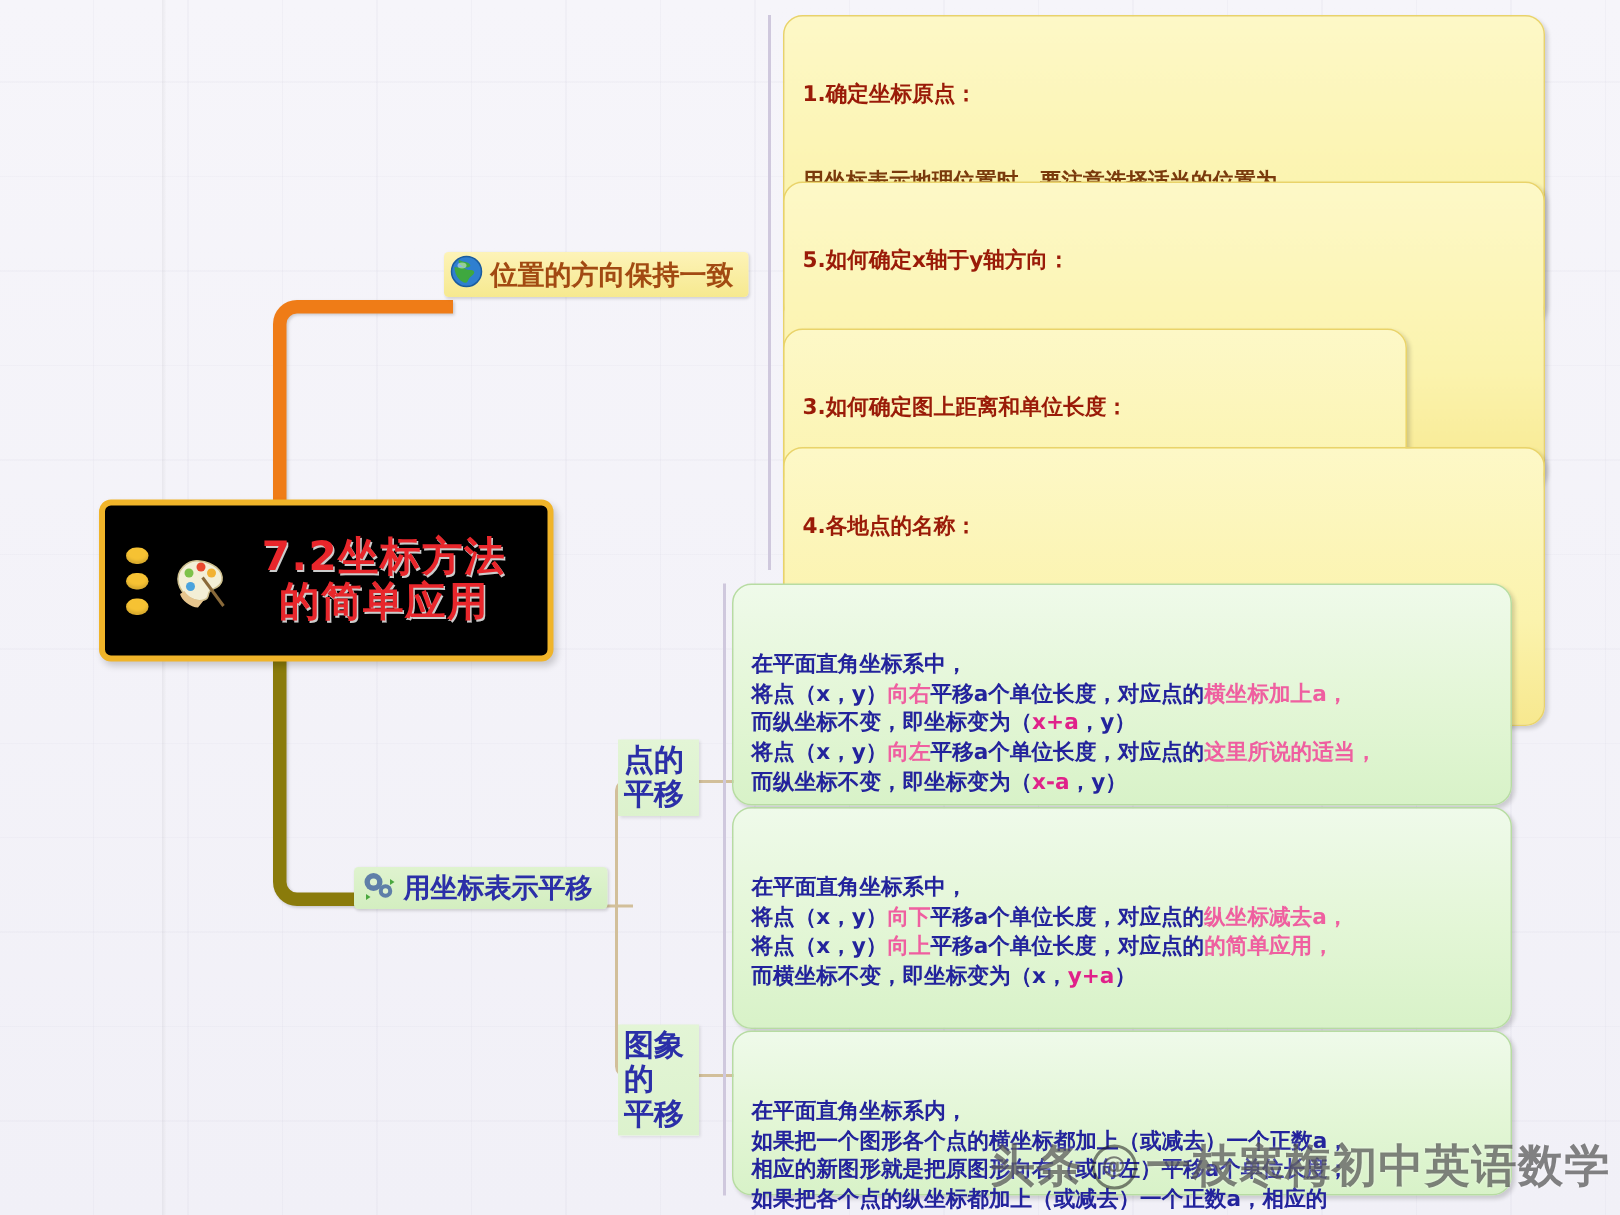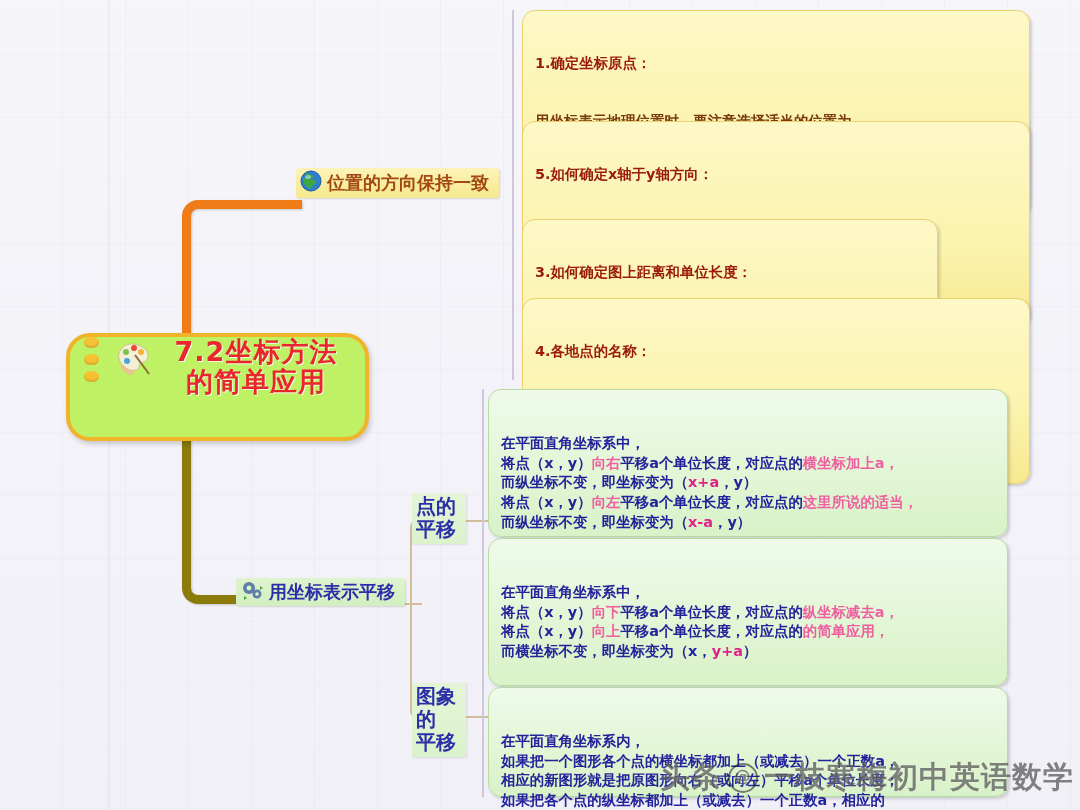--- a/index.html
+++ b/index.html
@@ -55,25 +55,25 @@
   }
   .conn-stub{
     left:404px;top:603px;width:18px;height:2px;background:#d2bf9a;
   }
   
   .rail{position:absolute;width:2px;background:#cfc8dd;}
 
   
   #center-node{
     position:absolute;left:66px;top:333px;width:295px;height:100px;
-    background:#bef264;
+    background:#000000;
     border:4px solid #f0b429;
-    border-radius:24px;
+    border-radius:8px;
     box-shadow:2px 3px 5px rgba(0,0,0,.18);
-    display:flex;align-items:flex-start;
+    display:flex;align-items:center;
   }
   .dots{margin-left:14px;display:flex;flex-direction:column;gap:6px;}
   .dot{width:15px;height:11px;border-radius:50%/55%;background:#f6c233;box-shadow:inset 0 -2px 2px rgba(0,0,0,.12);}
   .palette{margin-left:12px;width:44px;height:40px;position:relative;}
   .center-title{
     flex:1;text-align:center;color:#e8262b;font-weight:bold;
     font-size:27px;line-height:1.12;letter-spacing:1px;
     text-shadow:1px 1px 0 rgba(255,255,255,.8);padding-right:8px;
   }
 

